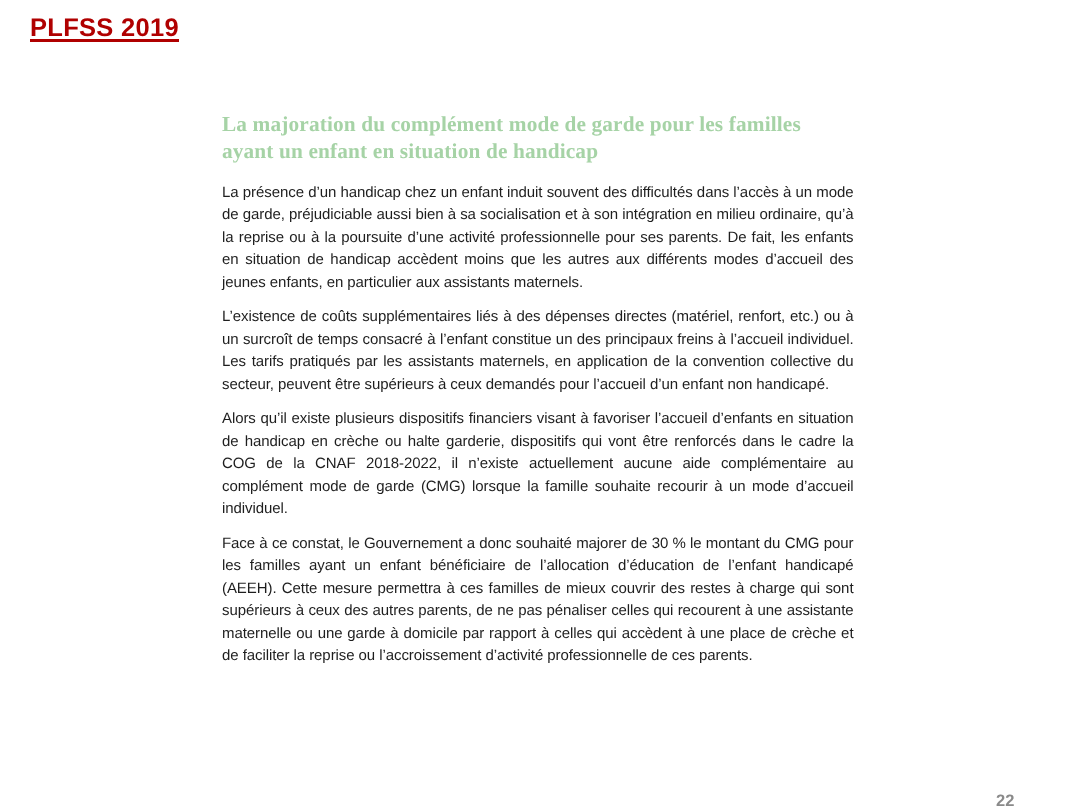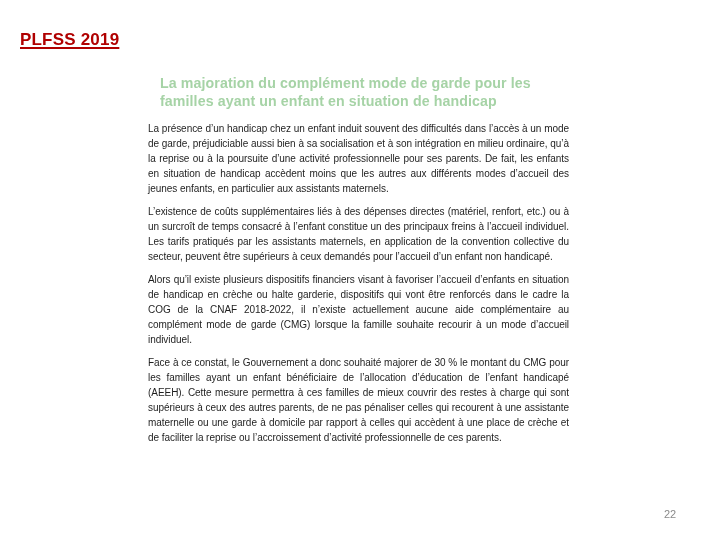--- a/index.html
+++ b/index.html
@@ -10,61 +10,62 @@
     body {
       width: 720px;
       height: 540px;
       position: relative;
       overflow: hidden;
       font-family: "Liberation Sans", sans-serif;
     }
     .slide-title {
       position: absolute;
       left: 20px;
-      top: 30px;
+      top: 9px;
       font-family: "Liberation Sans", sans-serif;
       font-weight: bold;
       font-size: 17px;
       color: #b00000;
       text-decoration: underline;
       text-decoration-thickness: 2px;
       text-underline-offset: 2px;
       letter-spacing: 0.2px;
     }
     .doc-excerpt {
       position: absolute;
       left: 148px;
       top: 74px;
       width: 421px;
     }
     .doc-heading {
-      font-family: Liberation Sans, sans-serif;
+      font-family: Liberation Serif, serif;
       font-weight: bold;
       font-size: 14.2px;
       line-height: 18px;
       color: #a6d3a6;
-      margin: 0 0 11px 12px;
+      margin: 0 0 11px 0;
       letter-spacing: 0.1px;
     }
     .doc-para {
       font-family: "Liberation Sans", sans-serif;
       font-size: 10px;
       line-height: 15.1px;
       color: #1e1e1e;
       text-align: justify;
       margin: 0 0 7.5px 0;
       letter-spacing: -0.05px;
     }
     .page-number {
       position: absolute;
       left: 664px;
-      top: 508px;
+      top: 528px;
       font-family: "Liberation Sans", sans-serif;
       font-size: 11px;
       color: #8a8a8a;
+      font-weight: bold;
     }
   </style>
 </head>
 <body>
 
 <div class="slide-title">PLFSS 2019</div>
 
 <div class="doc-excerpt">
   <div class="doc-heading">La majoration du complément mode de garde pour les familles ayant un enfant en situation de handicap</div>
   <p class="doc-para">La présence d’un handicap chez un enfant induit souvent des difficultés dans l’accès à un mode de garde, préjudiciable aussi bien à sa socialisation et à son intégration en milieu ordinaire, qu’à la reprise ou à la poursuite d’une activité professionnelle pour ses parents. De fait, les enfants en situation de handicap accèdent moins que les autres aux différents modes d’accueil des jeunes enfants, en particulier aux assistants maternels.</p>

